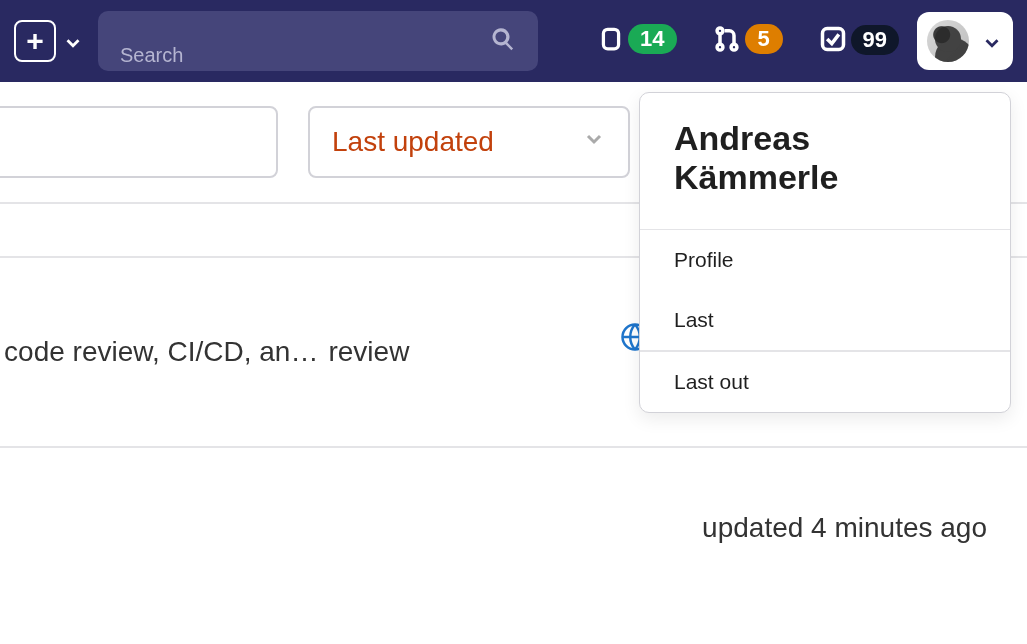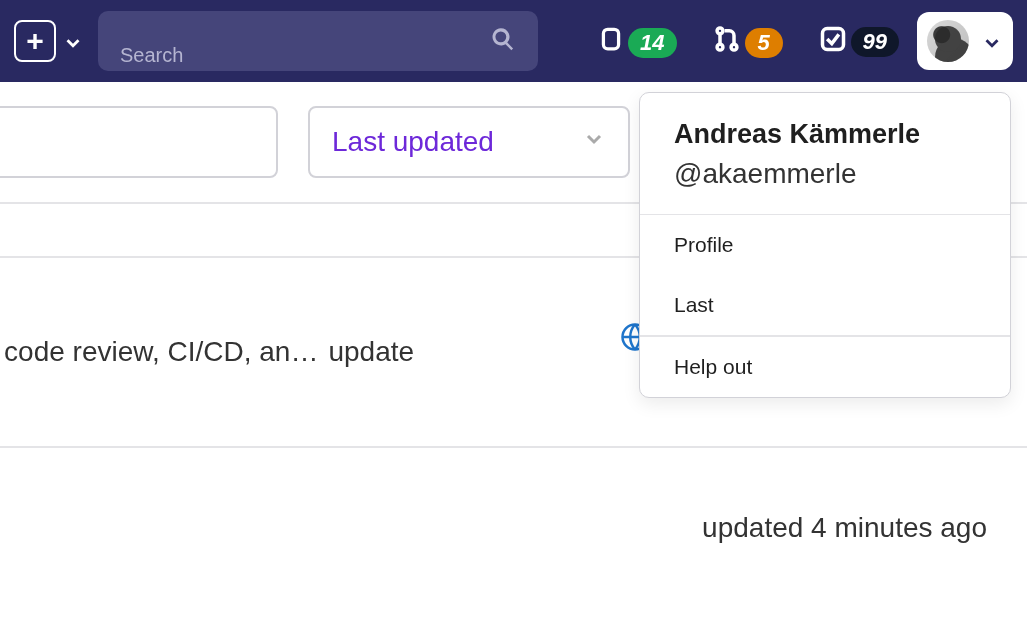--- a/index.html
+++ b/index.html
@@ -74,24 +74,23 @@
   .nav-spacer { width: 14px; }
 
   .counter-group {
     display: flex;
     align-items: center;
     gap: 36px;
     margin-left: 14px;
   }
   .counter-item {
     display: flex;
-    align-items: flex-end;
+    align-items: flex-start;
     gap: 4px;
     cursor: pointer;
-    font-style: italic;
   }
   .counter-item .ico { color: #fff; }
   .badge {
     border-radius: 999px;
     color: #fff;
     font-weight: 700;
     font-size: 22px;
     padding: 2px 12px;
     min-width: 38px;
     text-align: center;
@@ -162,21 +161,21 @@
   .sort-select {
     width: 322px;
     height: 72px;
     border: 2px solid #d2d2d8;
     border-radius: 8px;
     display:flex;
     align-items:center;
     justify-content:space-between;
     padding: 0 22px;
     font-size: 28px;
-    color:#6d28d9;
+    color:#c2410c;
     cursor:pointer;
     background:#fff;
   }
   .sort-chevron { color:#aaa; }
 
   .row1-wrap { border-bottom:2px solid #e4e4e7; height:54px; margin-left:-220px;}
   .row2-wrap {
     display:flex;
     align-items:center;
     height:190px;
@@ -214,21 +213,21 @@
     border:1px solid #d2d2d8;
     border-radius:10px;
     box-shadow: 0 6px 18px rgba(0,0,0,.08);
     z-index:50;
   }
   .dd-header{
     padding: 26px 34px 24px 34px;
     border-bottom:1px solid #e4e4e7;
   }
   .dd-name{
-    font-size:27px;
+    font-size:34px;
     font-weight:700;
     color:#1f1f1f;
     margin-bottom:8px;
   }
   .dd-handle{
     font-size:28px;
     color:#333;
   }
   .dd-item{
     padding: 18px 34px;
@@ -324,37 +323,36 @@
             <polyline points="6 9 12 15 18 9"></polyline>
           </svg>
       </span>
     </div>
   </div>
 
   <div class="row1-wrap"></div>
 
   <div class="row2-wrap">
     <span class="desc-text">ol, issue tracking, code review, CI/CD, an…</span>
-    <span class="upd-text">update</span>
+    <span class="upd-text">review</span>
     <span class="globe-icon" style="position:absolute; left:620px; top:240px;">
       <svg viewBox="0 0 24 24" width="30" height="30" fill="none" stroke="currentColor" stroke-width="2">
         <circle cx="12" cy="12" r="10"></circle>
           <path d="M2 12h20M12 2a15 15 0 010 20M12 2a15 15 0 000 20"></path>
       </svg>
     </span>
   </div>
 
   <div class="row3-wrap">
     <span>updated 4 minutes ago</span>
   </div>
 </div>
 
 <div class="dropdown">
   <div class="dd-header">
     <div class="dd-name">Andreas Kämmerle</div>
-    <div class="dd-handle">@akaemmerle</div>
   </div>
   <div class="dd-item">Profile</div>
   <div class="dd-item">Last</div>
   <div class="dd-sep"></div>
   <div class="dd-sep"></div>
-  <div class="dd-item">Help out</div>
+  <div class="dd-item">Last out</div>
 </div>
 
 </body></html>

